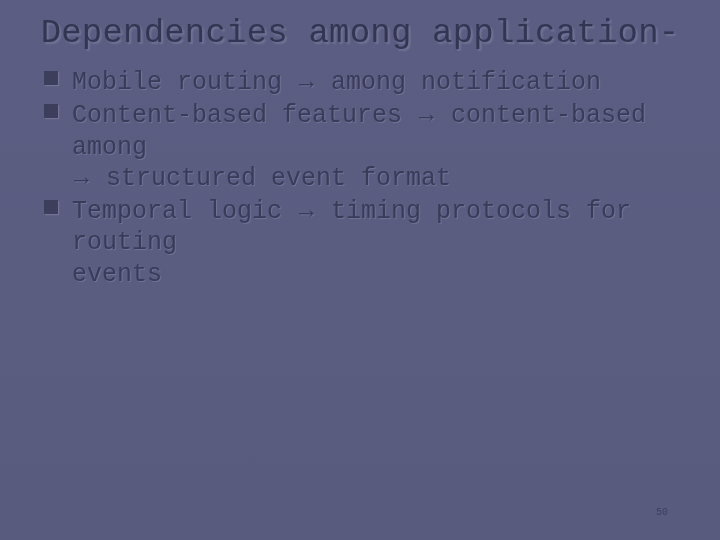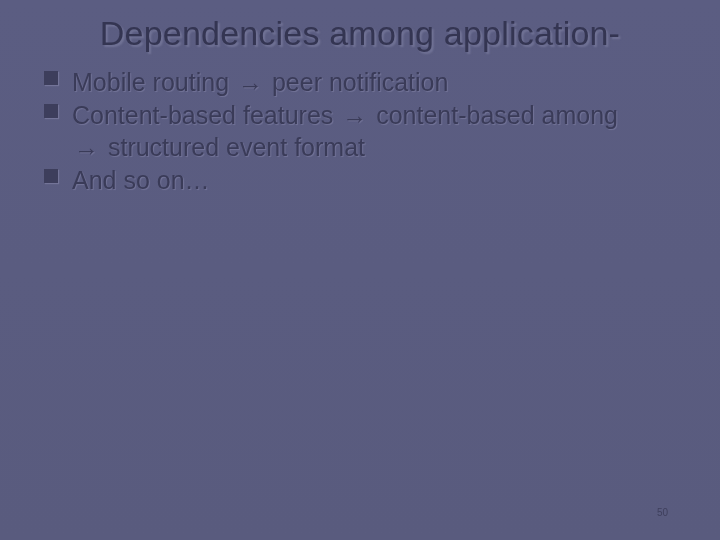--- a/index.html
+++ b/index.html
@@ -11,20 +11,21 @@
     font-family: Arial, Helvetica, sans-serif;
     background: #5b5d80;
     position: relative;
   }
   .slide {
     width: 720px;
     height: 540px;
     background: linear-gradient(180deg, #5b5d82 0%, #5a5c80 50%, #595b7e 100%);
     position: relative;
     box-sizing: border-box;
+    font-family: Liberation Mono, monospace;
   }
   .title {
     font-size: 34px;
     line-height: 1.15;
     text-align: center;
     color: #343552;
     text-shadow: 2px 2px 2px rgba(130,132,165,0.6);
     font-weight: normal;
     padding: 14px 30px 10px 30px;
     letter-spacing: 0.2px;
@@ -69,32 +70,33 @@
 <div class="slide">
 
   <div class="title">
     <span>Dependencies among application-</span><br>
   </div>
 
   <div class="bullets">
 
     <div class="bullet">
       <span class="bullet-marker"></span>
-      <span>Mobile routing </span><span class="arrow">→</span><span> peer notification</span>
+      <span>Mobile routing </span><span class="arrow">→</span><span> among notification</span>
     </div>
 
 
     <div class="bullet">
       <span class="bullet-marker"></span>
       <span>Content-based features </span><span class="arrow">→</span><span> content-based among</span><br>
       <span class="arrow">→</span><span> structured event format</span>
     </div>
 
-
     <div class="bullet">
       <span class="bullet-marker"></span>
-      <span>And so on…</span>
+      <span>Temporal logic </span><span class="arrow">→</span><span> timing protocols for routing</span><br>
+      <span>events</span>
     </div>
+
 
   </div>
 
   <div class="slide-number">50</div>
 </div>
 
 </body></html>

